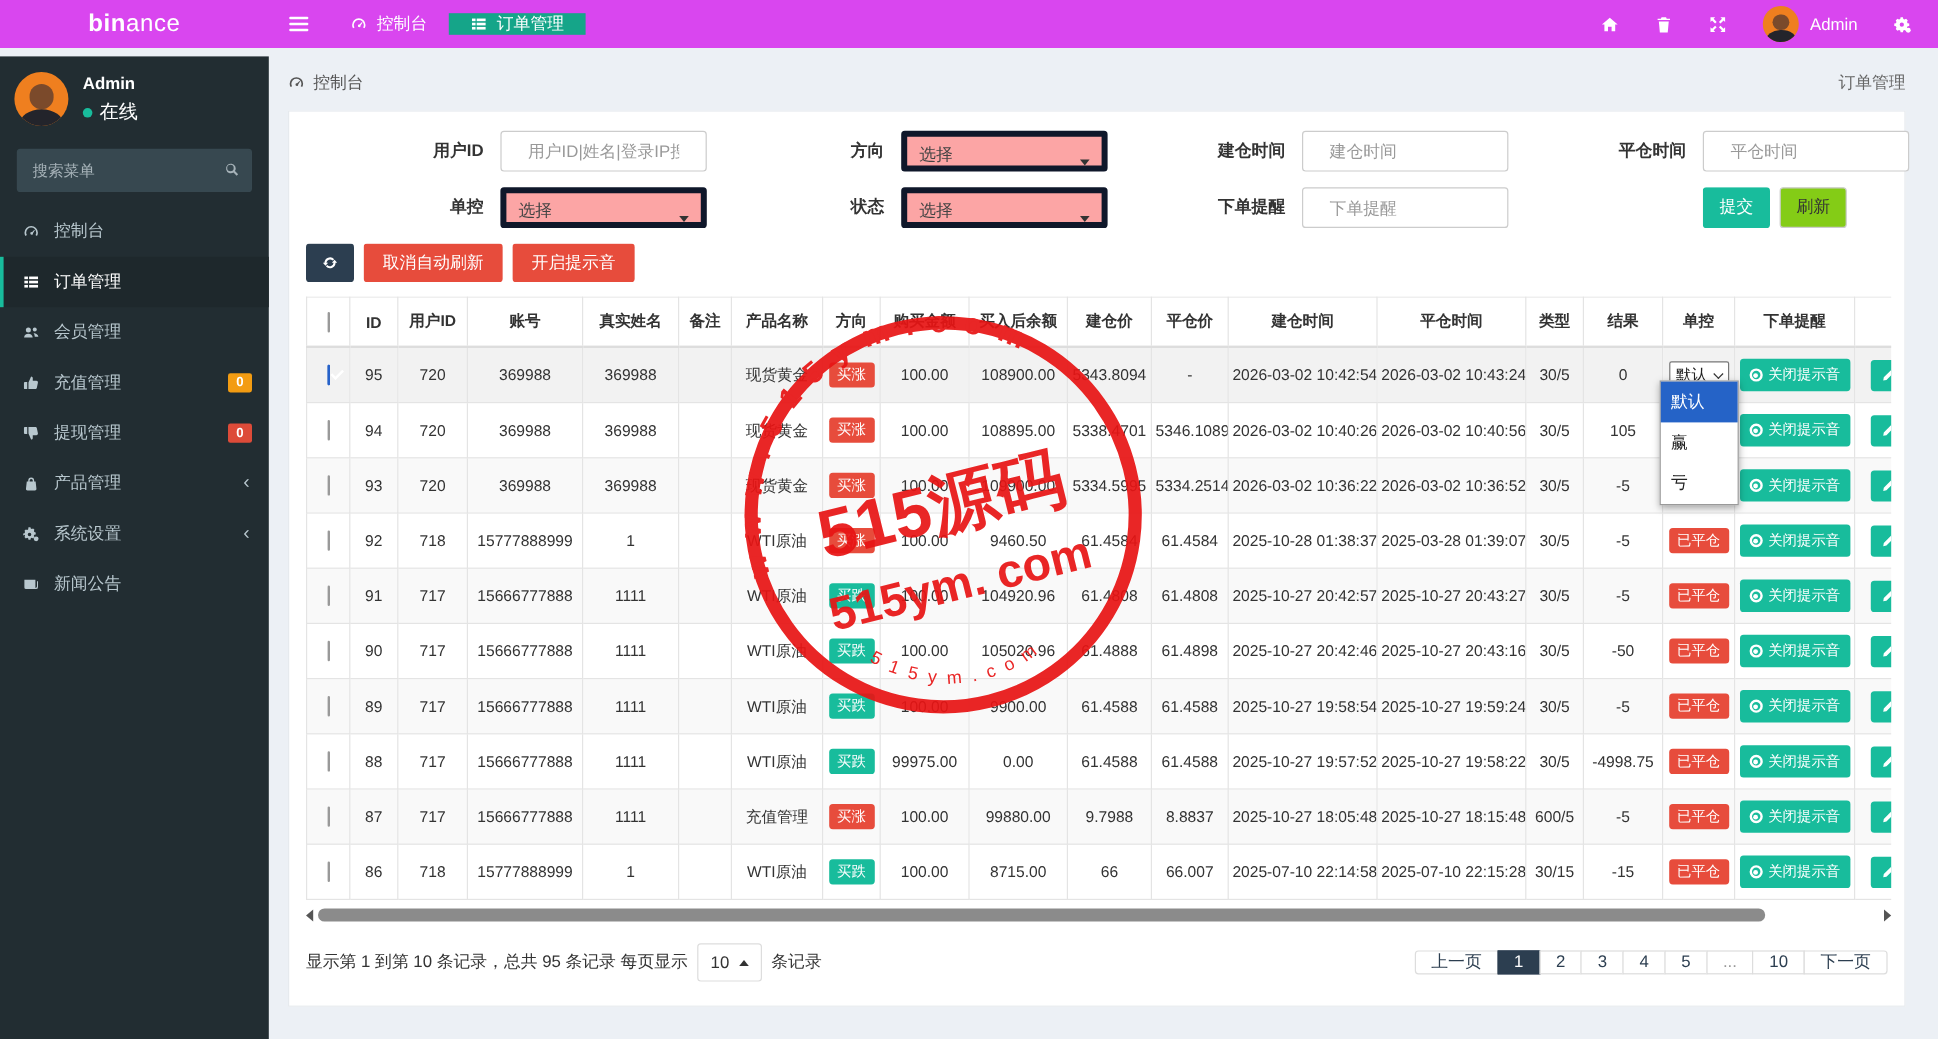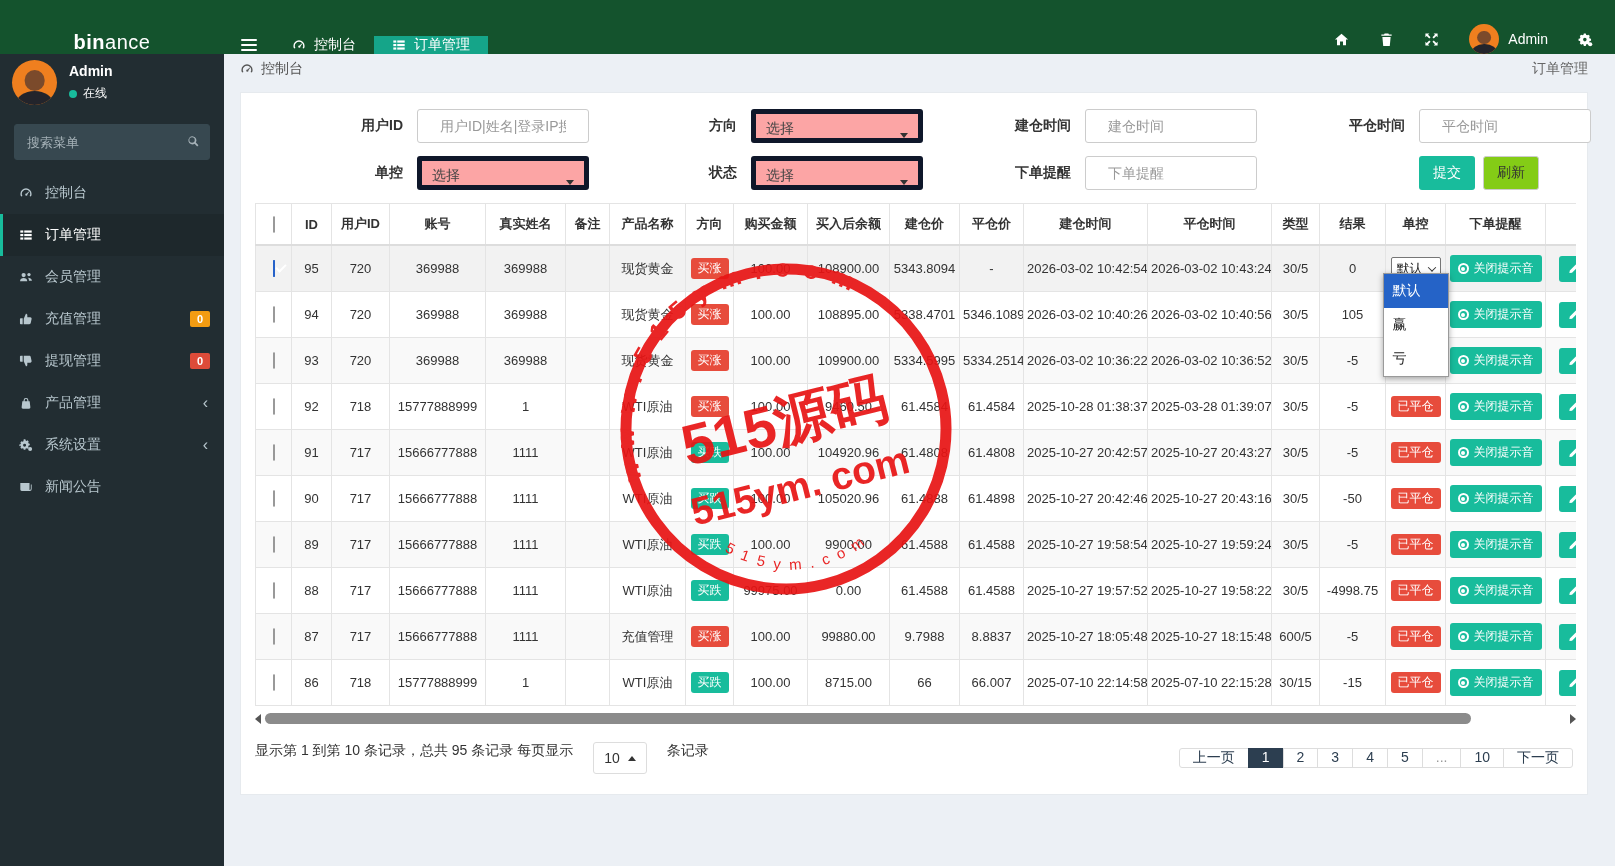--- a/index.html
+++ b/index.html
@@ -1,20 +1,20 @@
 <!DOCTYPE html>
 <html><head>
 <meta charset="utf-8">
 <style>
   * { box-sizing: border-box; margin: 0; padding: 0; }
   html,body { width:1615px; height:866px; overflow:hidden; }
   body { font-family:"Liberation Sans","DejaVu Sans",sans-serif; background:#ecf0f5; position:relative; font-size:14px; }
 
   
-  .navbar { position:absolute; top:0; left:0; right:0; height:54px; background:#14532d; display:flex; align-items:flex-end; z-index:20; }
+  .navbar { position:absolute; top:0; left:0; right:0; height:40px; background:#d946ef; display:flex; align-items:center; z-index:20; }
   .logo { width:224px; color:#fff; font-size:20px; display:flex; align-items:center; justify-content:center; letter-spacing:.5px; }
   .logo b { font-weight:bold; }
   .burger { width:50px; display:flex; align-items:center; justify-content:center; cursor:pointer; }
   .burger .bars { width:16px; }
   .burger .bars span { display:block; height:2px; background:#fff; margin:3px 0; border-radius:1px; }
   #topnav { display:flex; align-items:stretch; }
   .topnav-item { display:flex; align-items:center; gap:8px; padding:0 18px; color:#fff; font-size:14px; cursor:pointer; }
   .topnav-item.active { background:#15a589; }
   .nav-right { margin-left:auto; display:flex; align-items:center; gap:30px; padding-right:22px; color:#fff; }
   .nav-right .ic svg { width:15px; height:15px; display:block; }
@@ -26,21 +26,21 @@
   .avatar { border-radius:50%; background:#ef7f1f; position:relative; overflow:hidden; flex:none; }
   .avatar.small { width:30px; height:30px; }
   .avatar.big { width:45px; height:45px; }
   .avatar::before { content:""; position:absolute; left:50%; top:22%; width:46%; height:46%; transform:translateX(-50%); background:#7b4a2b; border-radius:50%; }
   .avatar::after { content:""; position:absolute; left:50%; bottom:-28%; width:84%; height:60%; transform:translateX(-50%); background:#23242b; border-radius:50%; }
 
   
   .sidebar { position:absolute; top:47px; left:0; bottom:0; width:224px; background:#222d32; z-index:15; }
   .user-panel { display:flex; gap:12px; padding:13px 12px; align-items:center; }
   .user-name { color:#fff; font-weight:bold; font-size:14px; margin-bottom:6px; }
-  .user-status { color:#fff; font-size:12px; display:flex; align-items:center; gap:6px;font-family:Liberation Serif, serif; }
+  .user-status { color:#fff; font-size:16px; display:flex; align-items:center; gap:6px;font-family:Liberation Serif, serif; }
   .dot { width:8px; height:8px; border-radius:50%; background:#18bc9c; display:inline-block; }
   .side-search { margin:6px 14px 12px; position:relative; }
   .side-search input { width:100%; height:36px; background:#374850; border:1px solid #374850; border-radius:3px; color:#fff; padding:0 32px 0 12px; font-size:13px; outline:none; font-family:inherit; }
   .side-search input::placeholder { color:#a6b2b8; }
   .side-search .ic { position:absolute; right:10px; top:10px; color:#a6b2b8; }
   #sidemenu { list-style:none; }
   .side-item { height:42px; display:flex; align-items:center; gap:11px; padding-left:14px; color:#b8c7ce; font-size:14px; border-left:3px solid transparent; cursor:pointer; }
   .side-item.active { background:#1e282c; color:#fff; border-left-color:#18bc9c; }
   .side-item .ic { width:17px; color:inherit; }
   .side-badge { margin-left:auto; margin-right:14px; color:#fff; font-size:11px; font-weight:bold; padding:2px 7px; border-radius:2px; }
@@ -102,21 +102,21 @@
   
   .hscroll { display:flex; align-items:center; height:15px; margin-top:5px; width:1321px; }
   .harrow { width:0; height:0; border-top:5px solid transparent; border-bottom:5px solid transparent; flex:none; }
   .harrow.left { border-right:6px solid #555; margin-right:4px; }
   .harrow.right { border-left:6px solid #555; margin-left:8px; }
   .htrack { flex:1; height:11px; position:relative; }
   .hthumb { position:absolute; left:0; top:0; height:11px; width:93%; background:#8b8b8b; border-radius:6px; }
 
   
   .tfoot { display:flex; justify-content:space-between; align-items:center; margin-top:16px; }
-  .recinfo { display:flex; align-items:flex-start; gap:20px; color:#333; font-size:14px; }
+  .recinfo { display:flex; align-items:center; gap:8px; color:#333; font-size:14px; }
   .sizebox { display:inline-flex; align-items:center; gap:8px; border:1px solid #ddd; border-radius:3px; background:#fff; padding:7px 10px; font-size:14px; color:#333; cursor:pointer; }
   .caret-up { width:0; height:0; border-left:4px solid transparent; border-right:4px solid transparent; border-bottom:5px solid #333; }
   .pager { display:flex; list-style:none; }
   .pager li { border:1px solid #ddd; margin-left:-1px; padding:0 13px; font-size:14px; color:#2c3e50; background:#fff; cursor:pointer; }
   .pager li:first-child { border-radius:3px 0 0 3px; }
   .pager li:last-child { border-radius:0 3px 3px 0; }
   .pager li.active { background:#2c3e50; border-color:#2c3e50; color:#fff; }
   .pager li.dots { color:#999; cursor:default; }
 
   
@@ -362,20 +362,33 @@
             <div class="fctl">
               <div class="fbuttons">
                 <button class="btn btn-submit">提交</button>
                 <button class="btn btn-plain">刷新</button>
               </div>
             </div>
           </div>
         </div>
       </div>
 
+    <div class="toolbar">
+      <button class="btn btn-dark">
+          <span class="ic">
+            <svg viewBox="0 0 16 16">
+              <g fill="currentColor">
+                <path d="M13.3 8A5.3 5.3 0 0 1 4 11.4l1.5-1.3A3.4 3.4 0 0 0 11.4 8h-1.6l2.5-2.8L14.8 8zM2.7 8A5.3 5.3 0 0 1 12 4.6l-1.5 1.3A3.4 3.4 0 0 0 4.6 8h1.6L3.7 10.8 1.2 8z"></path>
+              </g>
+            </svg>
+          </span>
+        </button>
+      <button class="btn btn-red">取消自动刷新</button>
+      <button class="btn btn-red">开启提示音</button>
+    </div>
 
     <div class="tablewrap">
       <table>
         <colgroup id="cols">
             <col style="width:36px">
             <col style="width:40px">
             <col style="width:58px">
             <col style="width:96px">
             <col style="width:80px">
             <col style="width:44px">

